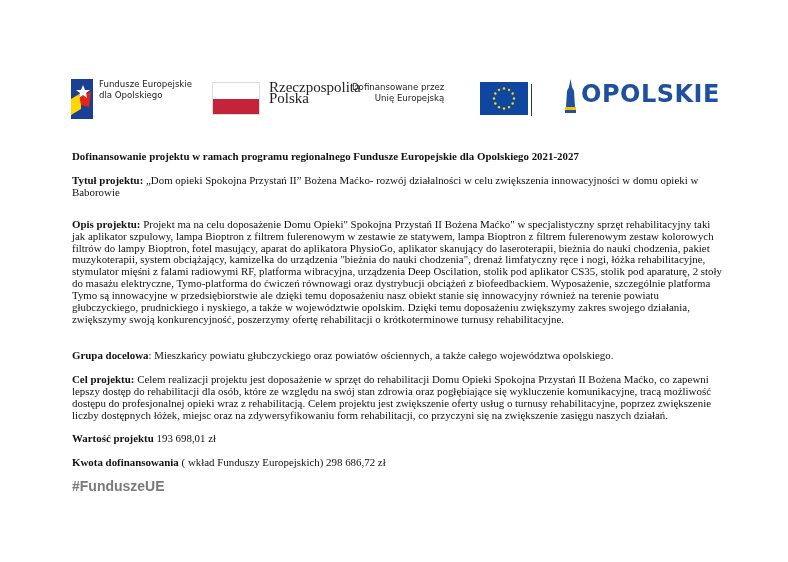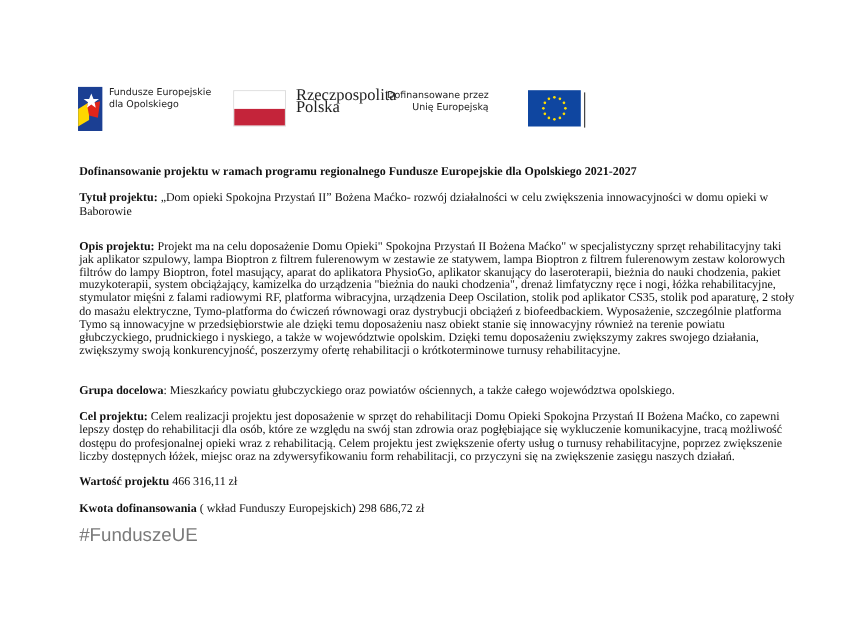--- a/index.html
+++ b/index.html
@@ -20,21 +20,21 @@
     .divider { position: absolute; left: 531px; top: 9px; width: 1px; height: 32px; background: #333; }
     .opolskie { left: 565px; top: 4px; }
     .op-mark { width: 11px; height: 34px; position: relative; }
     .op-text { font-family: "DejaVu Sans", sans-serif; font-weight: bold; font-size: 24px; color: #1f4f9e; margin-left: 5px; letter-spacing: 0.5px; line-height: 30px; }
     .content { position: absolute; left: 60px; top: 139px; width: 676px; font-size: 10.9px; line-height: 11.9px; }
     .content p { margin: 12px; }
     .heading { font-weight: bold; margin-bottom: 12px !important; }
     .block { margin-bottom: 12px !important; }
     .block-spaced { margin-bottom: 20px !important; }
     .label { font-weight: bold; }
-    .hashtag { font-family: "Liberation Sans", sans-serif; font-weight: normal; color: #7a7a7a; font-size: 17px; margin-top: 12px !important; }
+    .hashtag { font-family: "Liberation Sans", sans-serif; font-weight: bold; color: #7a7a7a; font-size: 14px; margin-top: 12px !important; }
   </style>
 </head>
 <body>
 
 <div class="logos">
   <div class="logo fe-logo">
     <div class="fe-mark">
       <svg width="22" height="40" viewBox="0 0 22 40">
         <rect width="22" height="40" fill="#1b3f93"></rect>
         <polygon points="0,20 10,14 10,30 0,36" fill="#ffd700"></polygon>
@@ -77,31 +77,41 @@
           <circle cx="18.999999999999996" cy="7.839745962155616" r="1.2" fill="#ffdd00"></circle>
           <circle cx="23.999999999999996" cy="6.5" r="1.2" fill="#ffdd00"></circle>
           <circle cx="29" cy="7.8397459621556145" r="1.2" fill="#ffdd00"></circle>
           <circle cx="32.66025403784438" cy="11.499999999999996" r="1.2" fill="#ffdd00"></circle>
         </svg>
     </div>
   </div>
 
   <div class="divider"></div>
 
+  <div class="logo opolskie">
+    <div class="op-mark">
+      <svg width="11" height="34" viewBox="0 0 11 34">
+        <polygon points="5.5,0 7,8 9,12 10,28 1,28 2,12 4,8" fill="#1f4f9e"></polygon>
+        <rect x="0" y="28" width="11" height="3" fill="#f5c400"></rect>
+        <rect x="0" y="31" width="11" height="3" fill="#1f4f9e"></rect>
+      </svg>
+    </div>
+    <div class="op-text">OPOLSKIE</div>
+  </div>
 </div>
 
 <div class="content">
   <p class="heading">Dofinansowanie projektu w ramach programu regionalnego Fundusze Europejskie dla Opolskiego 2021-2027</p>
 
   <p class="block-spaced"><span class="label">Tytuł projektu:</span><span> „Dom opieki Spokojna Przystań II” Bożena Maćko- rozwój działalności w celu zwiększenia innowacyjności w domu opieki w Baborowie</span></p>
 
   <p class="block-spaced" style="margin-bottom:24px !important"><span class="label">Opis projektu:</span><span> Projekt ma na celu doposażenie Domu Opieki" Spokojna Przystań II Bożena Maćko" w specjalistyczny sprzęt rehabilitacyjny taki jak aplikator szpulowy, lampa Bioptron z filtrem fulerenowym w zestawie ze statywem, lampa Bioptron z filtrem fulerenowym zestaw kolorowych filtrów do lampy Bioptron, fotel masujący, aparat do aplikatora PhysioGo, aplikator skanujący do laseroterapii, bieżnia do nauki chodzenia, pakiet muzykoterapii, system obciążający, kamizelka do urządzenia "bieżnia do nauki chodzenia", drenaż limfatyczny ręce i nogi, łóżka rehabilitacyjne, stymulator mięśni z falami radiowymi RF, platforma wibracyjna, urządzenia Deep Oscilation, stolik pod aplikator CS35, stolik pod aparaturę, 2 stoły do masażu elektryczne, Tymo-platforma do ćwiczeń równowagi oraz dystrybucji obciążeń z biofeedbackiem. Wyposażenie, szczególnie platforma Tymo są innowacyjne w przedsiębiorstwie ale dzięki temu doposażeniu nasz obiekt stanie się innowacyjny również na terenie powiatu głubczyckiego, prudnickiego i nyskiego, a także w województwie opolskim. Dzięki temu doposażeniu zwiększymy zakres swojego działania, zwiększymy swoją konkurencyjność, poszerzymy ofertę rehabilitacji o krótkoterminowe turnusy rehabilitacyjne.</span></p>
 
   <p class="block"><span class="label">Grupa docelowa</span><span>: Mieszkańcy powiatu głubczyckiego oraz powiatów ościennych, a także całego województwa opolskiego.</span></p>
 
   <p><span class="label">Cel projektu:</span><span> Celem realizacji projektu jest doposażenie w sprzęt do rehabilitacji Domu Opieki Spokojna Przystań II Bożena Maćko, co zapewni lepszy dostęp do rehabilitacji dla osób, które ze względu na swój stan zdrowia oraz pogłębiające się wykluczenie komunikacyjne, tracą możliwość dostępu do profesjonalnej opieki wraz z rehabilitacją. Celem projektu jest zwiększenie oferty usług o turnusy rehabilitacyjne, poprzez zwiększenie liczby dostępnych łóżek, miejsc  oraz na zdywersyfikowaniu form rehabilitacji, co przyczyni się na zwiększenie zasięgu naszych działań.</span></p>
 
-  <p class="block"><span class="label">Wartość projektu</span><span> 466 316,11 zł</span></p>
+  <p class="block"><span class="label">Wartość projektu</span><span> 193 698,01 zł</span></p>
 
   <p><span class="label">Kwota dofinansowania</span><span> ( wkład Funduszy Europejskich) 298 686,72 zł</span></p>
 
   <p class="hashtag">#FunduszeUE</p>
 </div>
 
 </body></html>

